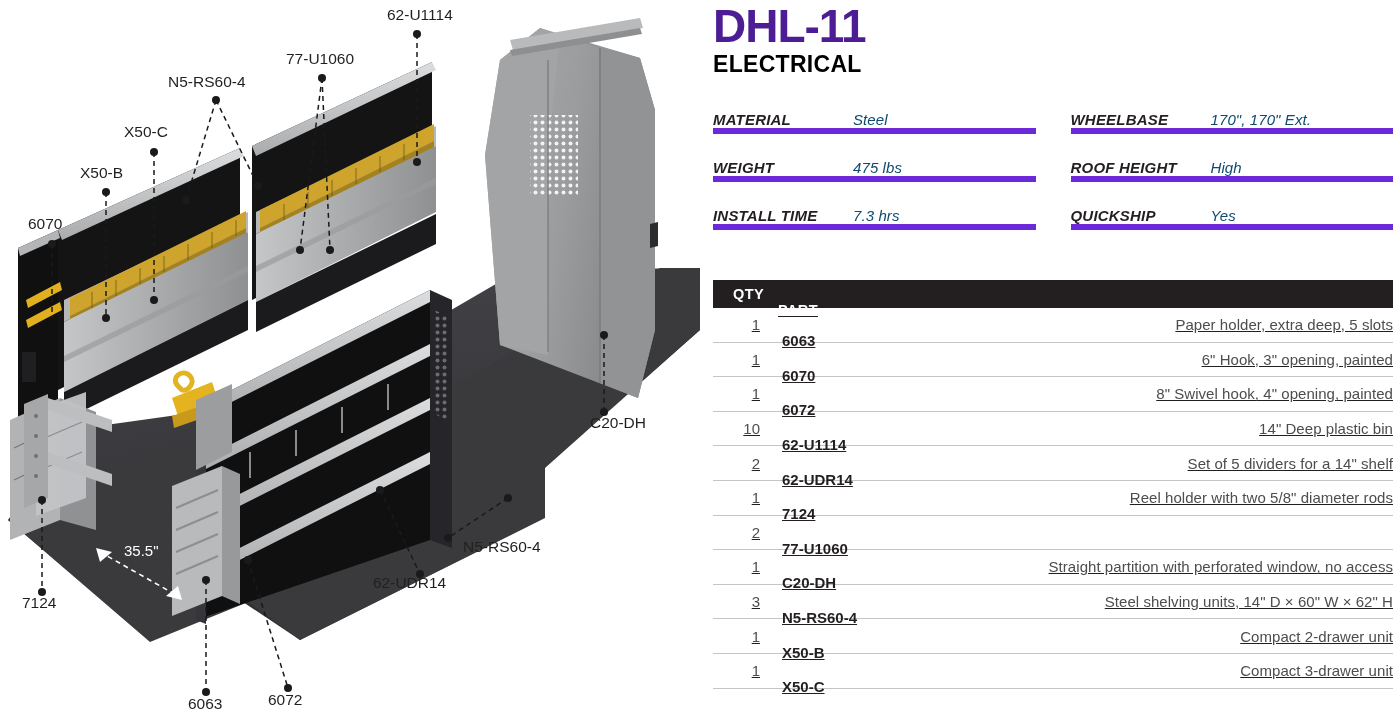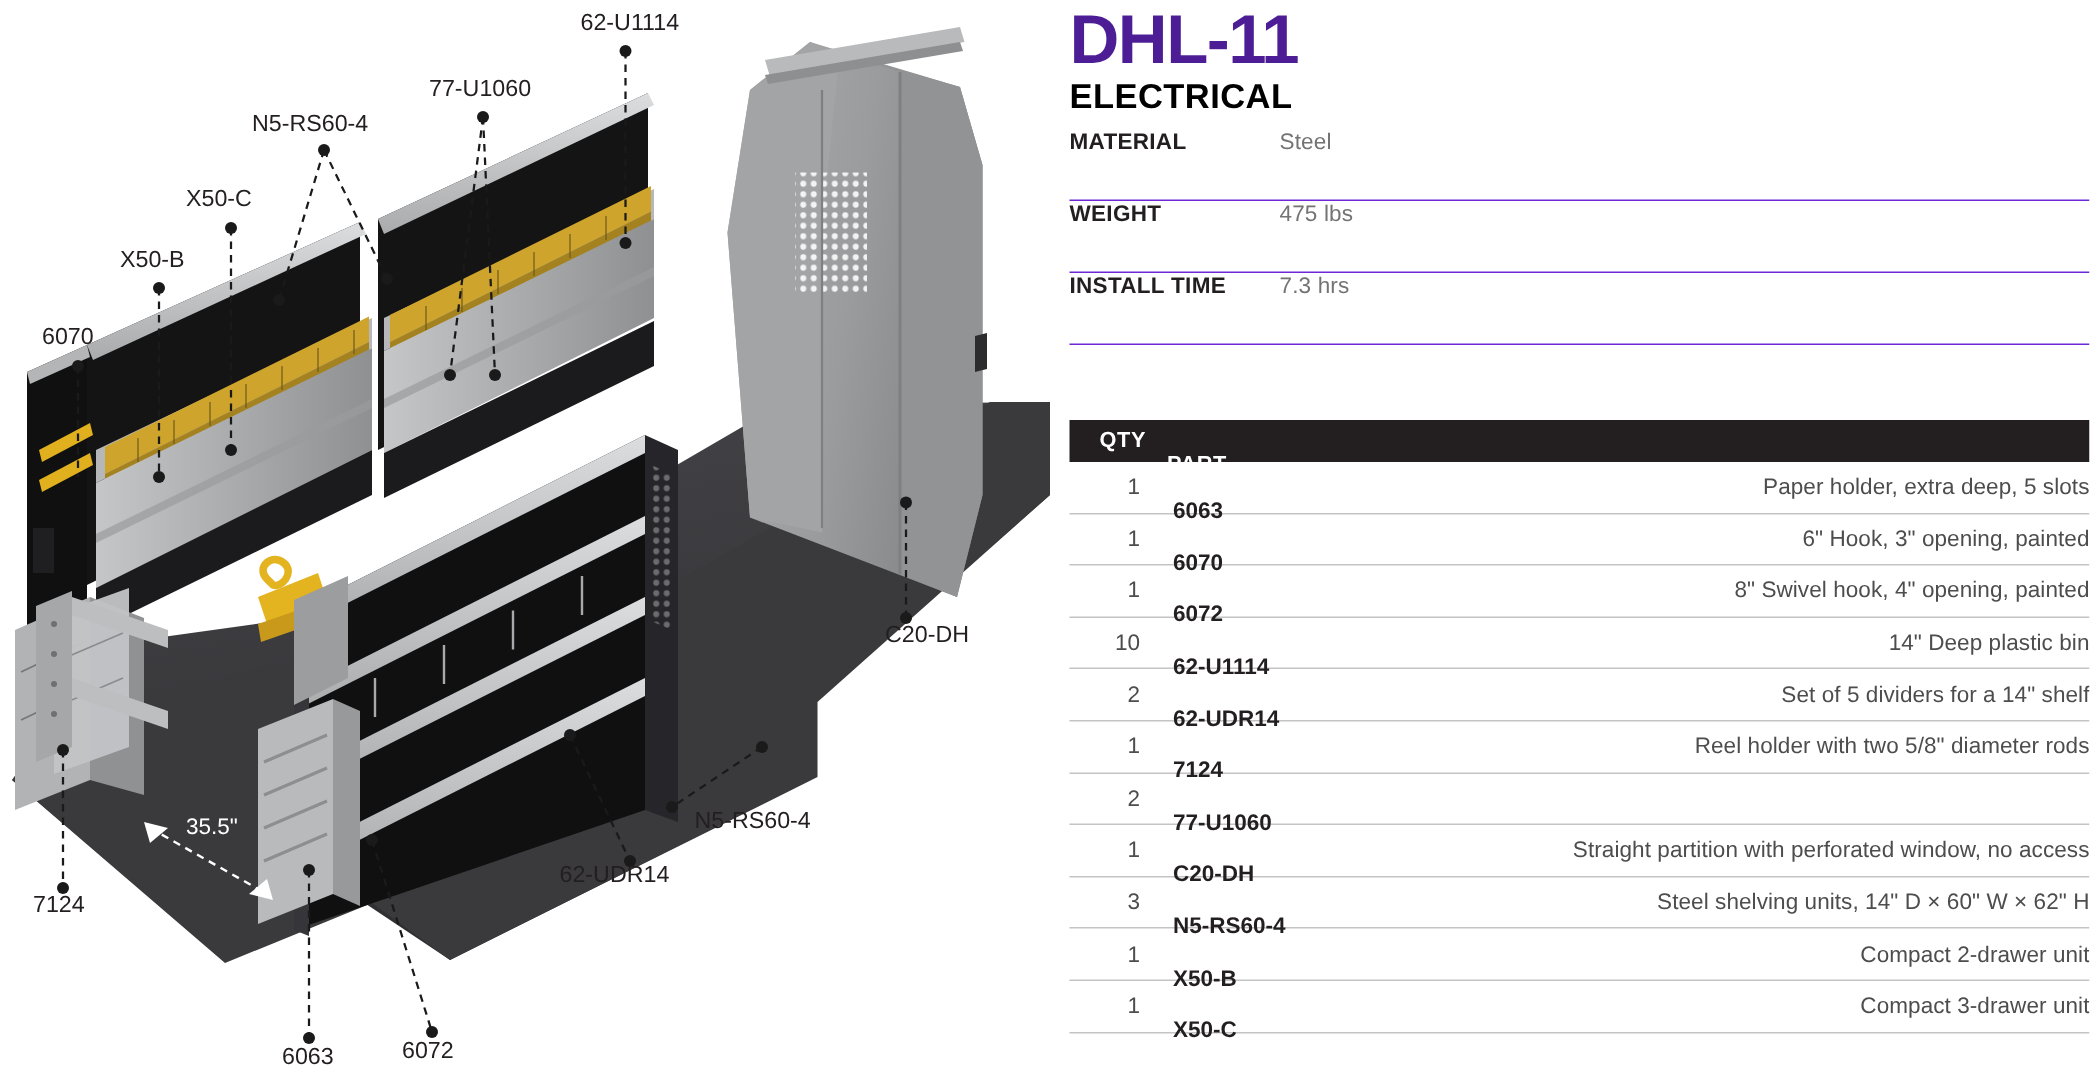--- a/index.html
+++ b/index.html
@@ -28,29 +28,30 @@
   .model-sub {
     font-size:23px; font-weight:bold; letter-spacing:0.3px;
     line-height:1.0; color:#231f20; margin-top:4px;
   }
 
   
   .specs { position:absolute; left:0; top:86px; width:680px;
            display:flex; gap:35px; }
   .spec-col { flex:1 1 0; }
   .spec-row {
-    display:flex; align-items:flex-start; height:48px;
-    border-bottom:1px solid #6d28d9;
+    display:flex; align-items:flex-end; height:48px;
+    border-bottom:6px solid #6d28d9;
+    font-style:italic;
   }
   .spec-label { width:140px; font-size:15px; font-weight:bold;
                 letter-spacing:0.2px; color:#231f20; }
-  .spec-value { font-size:15px; color:#737373; letter-spacing:0.1px; }
+  .spec-value { font-size:15px; color:#0c4a6e; letter-spacing:0.1px; }
 
   
-  .parts { position:absolute; left:0; top:280px; width:680px; }
+  .parts { position:absolute; left:0; top:280px; width:680px;text-decoration:underline; }
   .parts-head {
     background:#231f20; color:#ffffff; height:28px;
     display:flex; align-items:center; font-size:14.5px;
     font-weight:bold; letter-spacing:0.4px;
   }
   .c-qty  { width:55px; text-align:right; padding-right:0; }
   .c-part { width:100px; padding-left:20px;margin-top:32px; }
   .c-desc { flex:1; padding-left:27px; }
   .parts-head .c-qty { text-align:left; padding-left:20px; width:55px; }
   .parts-head .c-part{ width:100px; padding-left:10px; }
@@ -330,20 +331,34 @@
         </div>
         <div class="spec-row">
           <div class="spec-label">WEIGHT</div>
           <div class="spec-value">475 lbs</div>
         </div>
         <div class="spec-row">
           <div class="spec-label">INSTALL TIME</div>
           <div class="spec-value">7.3 hrs</div>
         </div>
       </div>
+      <div class="spec-col">
+        <div class="spec-row">
+          <div class="spec-label">WHEELBASE</div>
+          <div class="spec-value">170", 170" Ext.</div>
+        </div>
+        <div class="spec-row">
+          <div class="spec-label">ROOF HEIGHT</div>
+          <div class="spec-value">High</div>
+        </div>
+        <div class="spec-row">
+          <div class="spec-label">QUICKSHIP</div>
+          <div class="spec-value">Yes</div>
+        </div>
+      </div>
     </div>
 
     <div class="parts">
       <div class="parts-head" style="background: rgb(35, 31, 32);">
         <div class="c-qty">QTY</div>
         <div class="c-part">PART</div>
       </div>
       <div id="parts-body">
           <div class="parts-row">
             <div class="c-qty">1</div>

